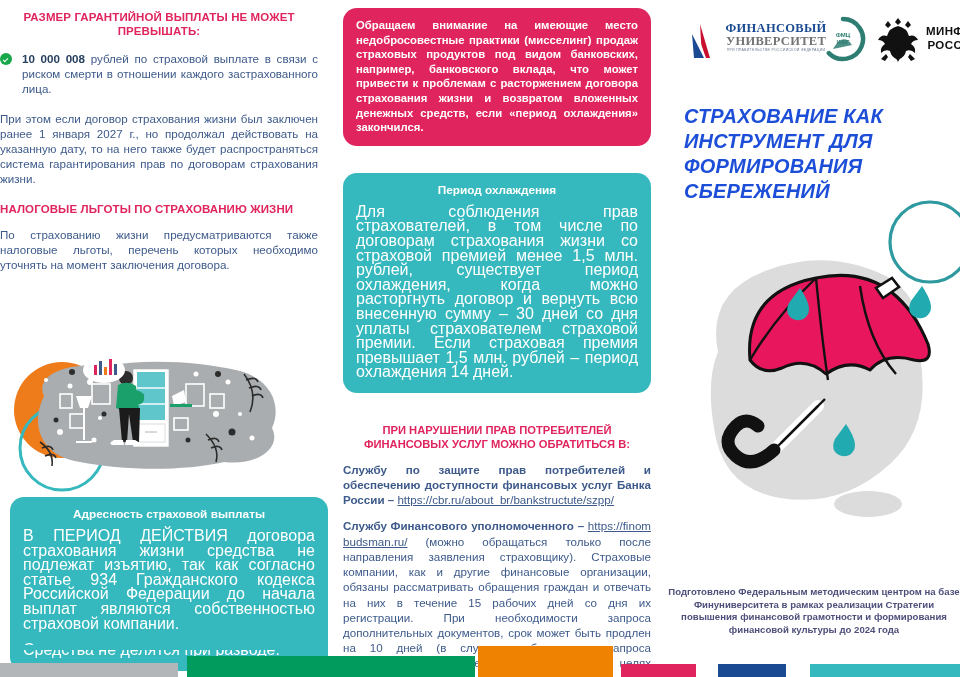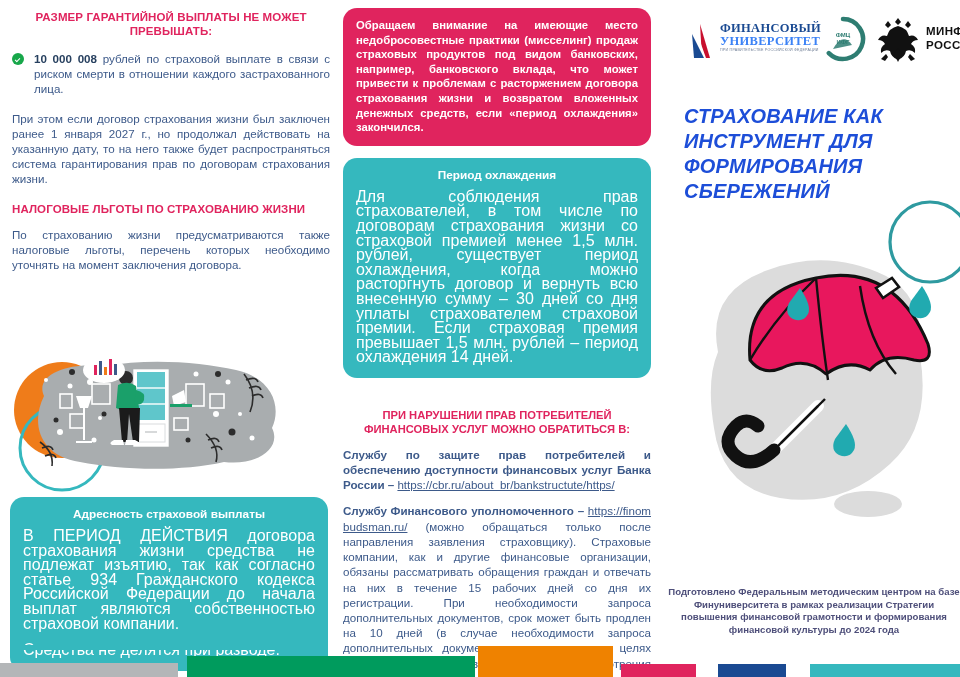--- a/index.html
+++ b/index.html
@@ -10,21 +10,21 @@
     overflow:hidden;
     position:relative;
   }
   .page{position:absolute;inset:0;}
 
   
   .just{text-align:justify;text-justify:inter-word;}
 
   
   .col-left{
-    position:absolute;left:12px;top:10px;width:318px;
+    position:absolute;left:0;top:10px;width:318px;
   }
   .hdr-pink{
     color:#e0245e;
     font-weight:bold;
     font-size:11.5px;
     line-height:14px;
     text-align:center;
     letter-spacing:.1px;
   }
   .body-blue{
@@ -74,21 +74,21 @@
   .link{
     color:#3d5a8a;text-decoration:underline;word-break:break-all;
   }
   .mid-head{
     color:#e0245e;font-weight:bold;font-size:11.2px;line-height:14px;text-align:center;
   }
   .mid-strong{font-weight:bold;color:#3d5a8a;}
 
   
   .col-right{position:absolute;left:660px;top:0;width:300px;height:677px;}
-  .logos{position:absolute;left:10px;top:12px;width:290px;height:52px;}
+  .logos{position:absolute;left:10px;top:12px;width:290px;height:52px;text-align:center;}
   .title-main{
     position:absolute;left:24px;top:104px;width:262px;
     color:#1d4ed8;font-weight:bold;font-size:20px;line-height:25px;
     letter-spacing:.2px;
     font-style:italic;
   }
   .footer-note{
     position:absolute;left:8px;top:586px;width:292px;
     color:#4e4f7a;font-weight:bold;font-size:9.6px;line-height:12.6px;
     text-align:center;
@@ -195,49 +195,49 @@
     <div class="txt just">В ПЕРИОД ДЕЙСТВИЯ договора страхования жизни средства не подлежат изъятию, так как согласно статье 934 Гражданского кодекса Российской Федерации до начала выплат являются собственностью страховой компании.</div>
     <div class="txt" style="margin-top:12px;">Средства не делятся при разводе.</div>
   </div>
 
   <div class="col-mid">
 
     <div class="card-pink">
       <div class="txt just">Обращаем внимание на имеющие место недобросовестные практики (мисселинг) продаж страховых продуктов под видом банковских, например, банковского вклада, что может привести к проблемам с расторжением договора страхования жизни и возвратом вложенных денежных средств, если «период охлаждения» закончился.</div>
     </div>
 
-    <div class="card-teal" style="margin-top:12px;">
+    <div class="card-teal" style="margin-top:27px;">
       <div class="ttl">Период охлаждения</div>
       <div class="txt just">Для соблюдения прав страхователей, в том числе по договорам страхования жизни со страховой премией менее 1,5 млн. рублей, существует период охлаждения, когда можно расторгнуть договор и вернуть всю внесенную сумму – 30 дней со дня уплаты страхователем страховой премии. Если страховая премия превышает 1,5 млн. рублей – период охлаждения 14 дней.</div>
     </div>
 
     <div class="mid-head" style="margin-top:30px;">ПРИ НАРУШЕНИИ ПРАВ ПОТРЕБИТЕЛЕЙ ФИНАНСОВЫХ УСЛУГ МОЖНО ОБРАТИТЬСЯ В:</div>
 
     <div class="body-blue just" style="margin-top:11px;">
-      <span class="mid-strong">Службу по защите прав потребителей и обеспечению доступности финансовых услуг Банка России</span><span class="mid-strong"> – </span><a class="link" href="#">https://cbr.ru/about_br/bankstructute/https/</a>
+      <span class="mid-strong">Службу по защите прав потребителей и обеспечению доступности финансовых услуг Банка России</span><span class="mid-strong"> – </span><a class="link" href="#">https://cbr.ru/about_br/bankstructute/szpp/</a>
     </div>
 
     <div class="body-blue just" style="margin-top:11px;">
       <span class="mid-strong">Службу Финансового уполномоченного</span><span class="mid-strong"> – </span><a class="link" href="#">https://finombudsman.ru/</a><span> (можно обращаться только после направления заявления страховщику). Страховые компании, как и другие финансовые организации, обязаны рассматривать обращения граждан и отвечать на них в течение 15 рабочих дней со дня их регистрации. При необходимости запроса дополнительных документов, срок может быть продлен на 10 дней (в случае необходимости запроса дополнительных документов и материалов в целях объективного и всестороннего рассмотрения обращения).</span>
     </div>
   </div>
 
   <div class="col-right">
 
     <div class="logos">
 
       <div style="position:absolute;left:10px;top:8px;">
         <svg width="38" height="40" viewBox="0 0 38 40" style="position:absolute;left:0;top:2px;">
           <path d="M20 2 L30 36 L22 36 Z" fill="#c8102e"></path>
           <path d="M16 8 L26 36 L18 36 Z" fill="#ffffff"></path>
           <path d="M12 12 L24 36 L14 36 Z" fill="#1a4a92"></path>
         </svg>
         <div style="position:absolute;left:40px;top:2px;width:112px;">
           <div style="font-family:'Liberation Serif',serif;color:#1a4a92;font-weight:bold;font-size:12.5px;line-height:13px;letter-spacing:.3px;">ФИНАНСОВЫЙ</div>
-          <div style="font-family:'Liberation Serif',serif;color:#3b82f6;font-weight:bold;font-size:12.5px;line-height:13px;letter-spacing:.3px;">УНИВЕРСИТЕТ</div>
+          <div style="font-family:'Liberation Serif',serif;color:#737373;font-weight:bold;font-size:12.5px;line-height:13px;letter-spacing:.3px;">УНИВЕРСИТЕТ</div>
           <div style="color:#6b7a92;font-size:3.6px;line-height:5px;letter-spacing:.25px;">ПРИ ПРАВИТЕЛЬСТВЕ РОССИЙСКОЙ ФЕДЕРАЦИИ</div>
         </div>
       </div>
 
       <div style="position:absolute;left:150px;top:4px;">
         <svg width="46" height="46" viewBox="0 0 46 46">
           <path d="M23 3 a20 20 0 1 1 -14.2 34.1" fill="none" stroke="#2e7d72" stroke-width="4.5" stroke-linecap="round"></path>
           <path d="M13 33 q10 -17 19 -4 z" fill="#2e7d72" opacity=".85"></path>
           <text x="23" y="21" font-family="Liberation Sans, sans-serif" font-size="6" font-weight="bold" fill="#2e7d72" text-anchor="middle">ФМЦ</text>
           <text x="23" y="28" font-family="Liberation Sans, sans-serif" font-size="6" font-weight="bold" fill="#2e7d72" text-anchor="middle">ИФГ</text>

